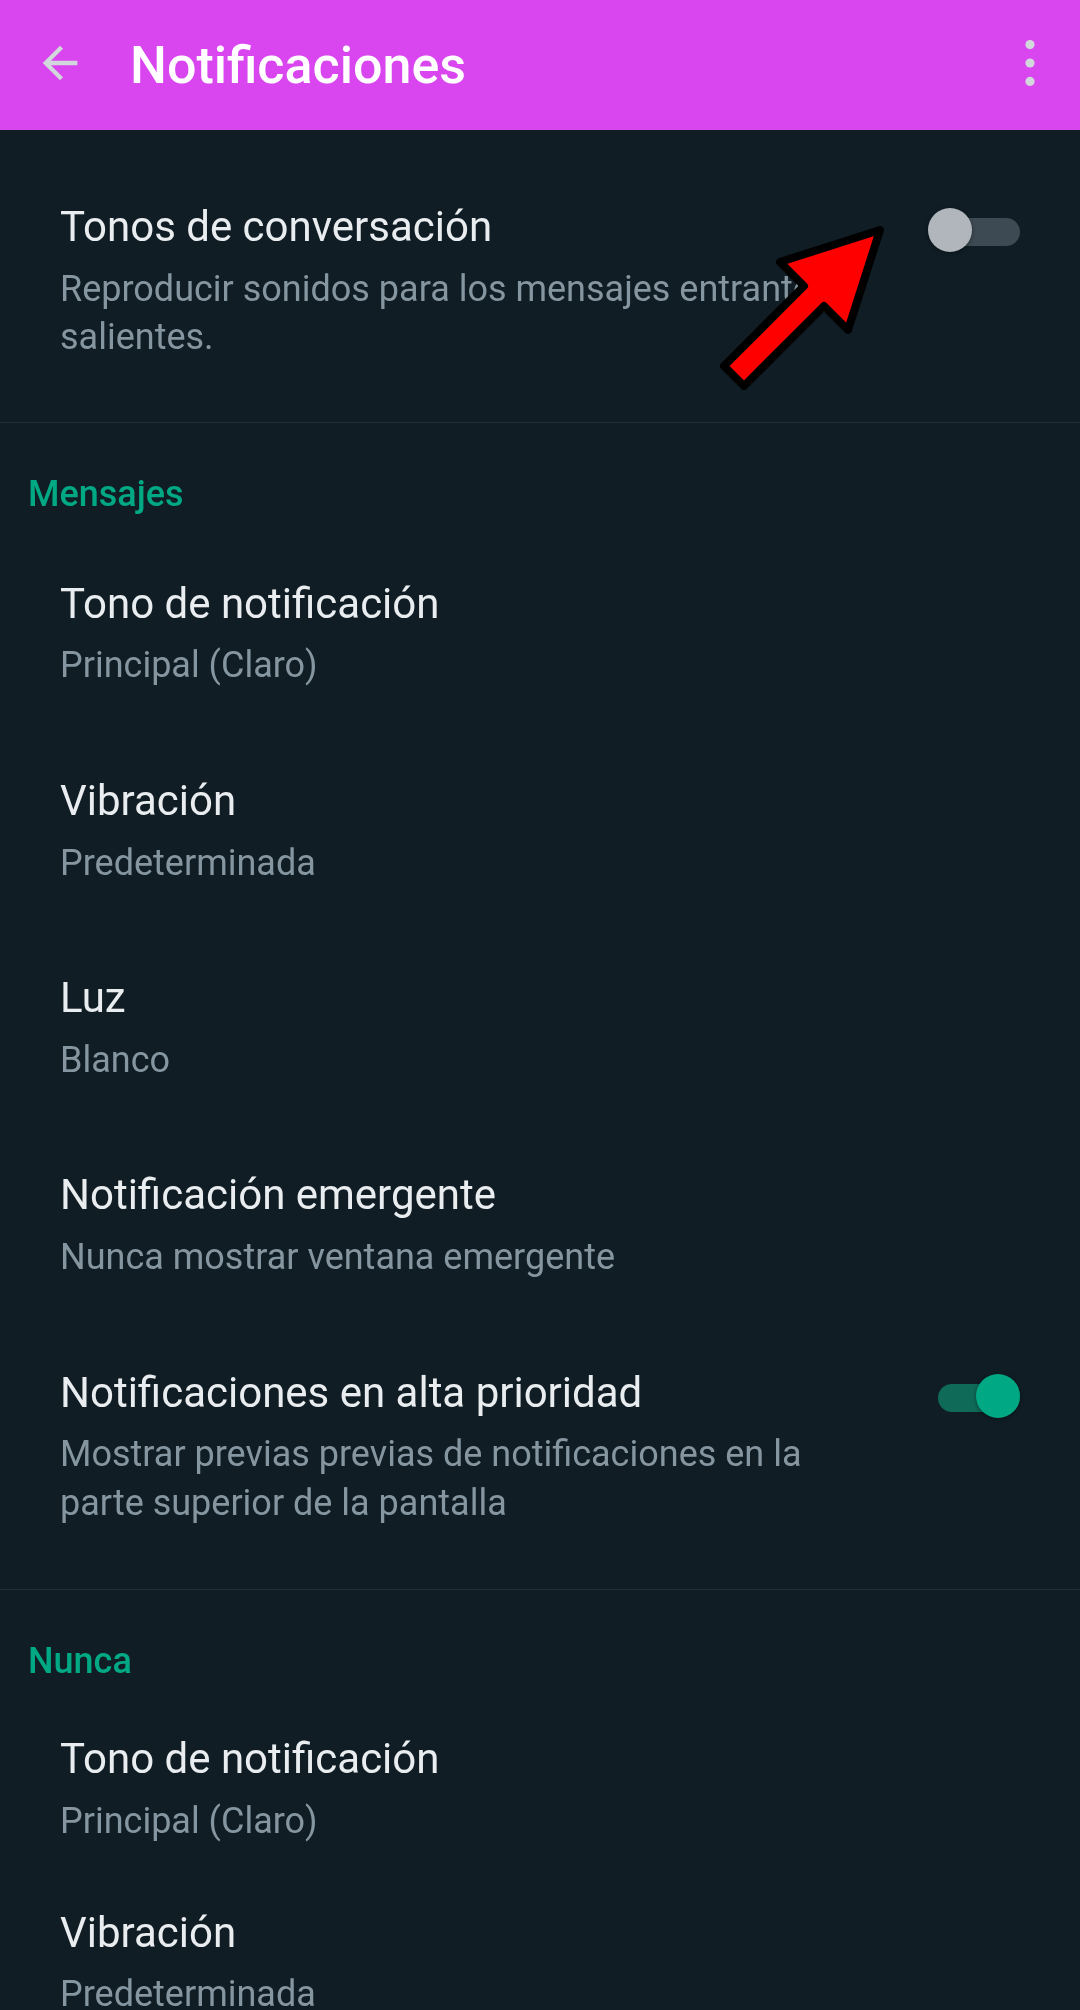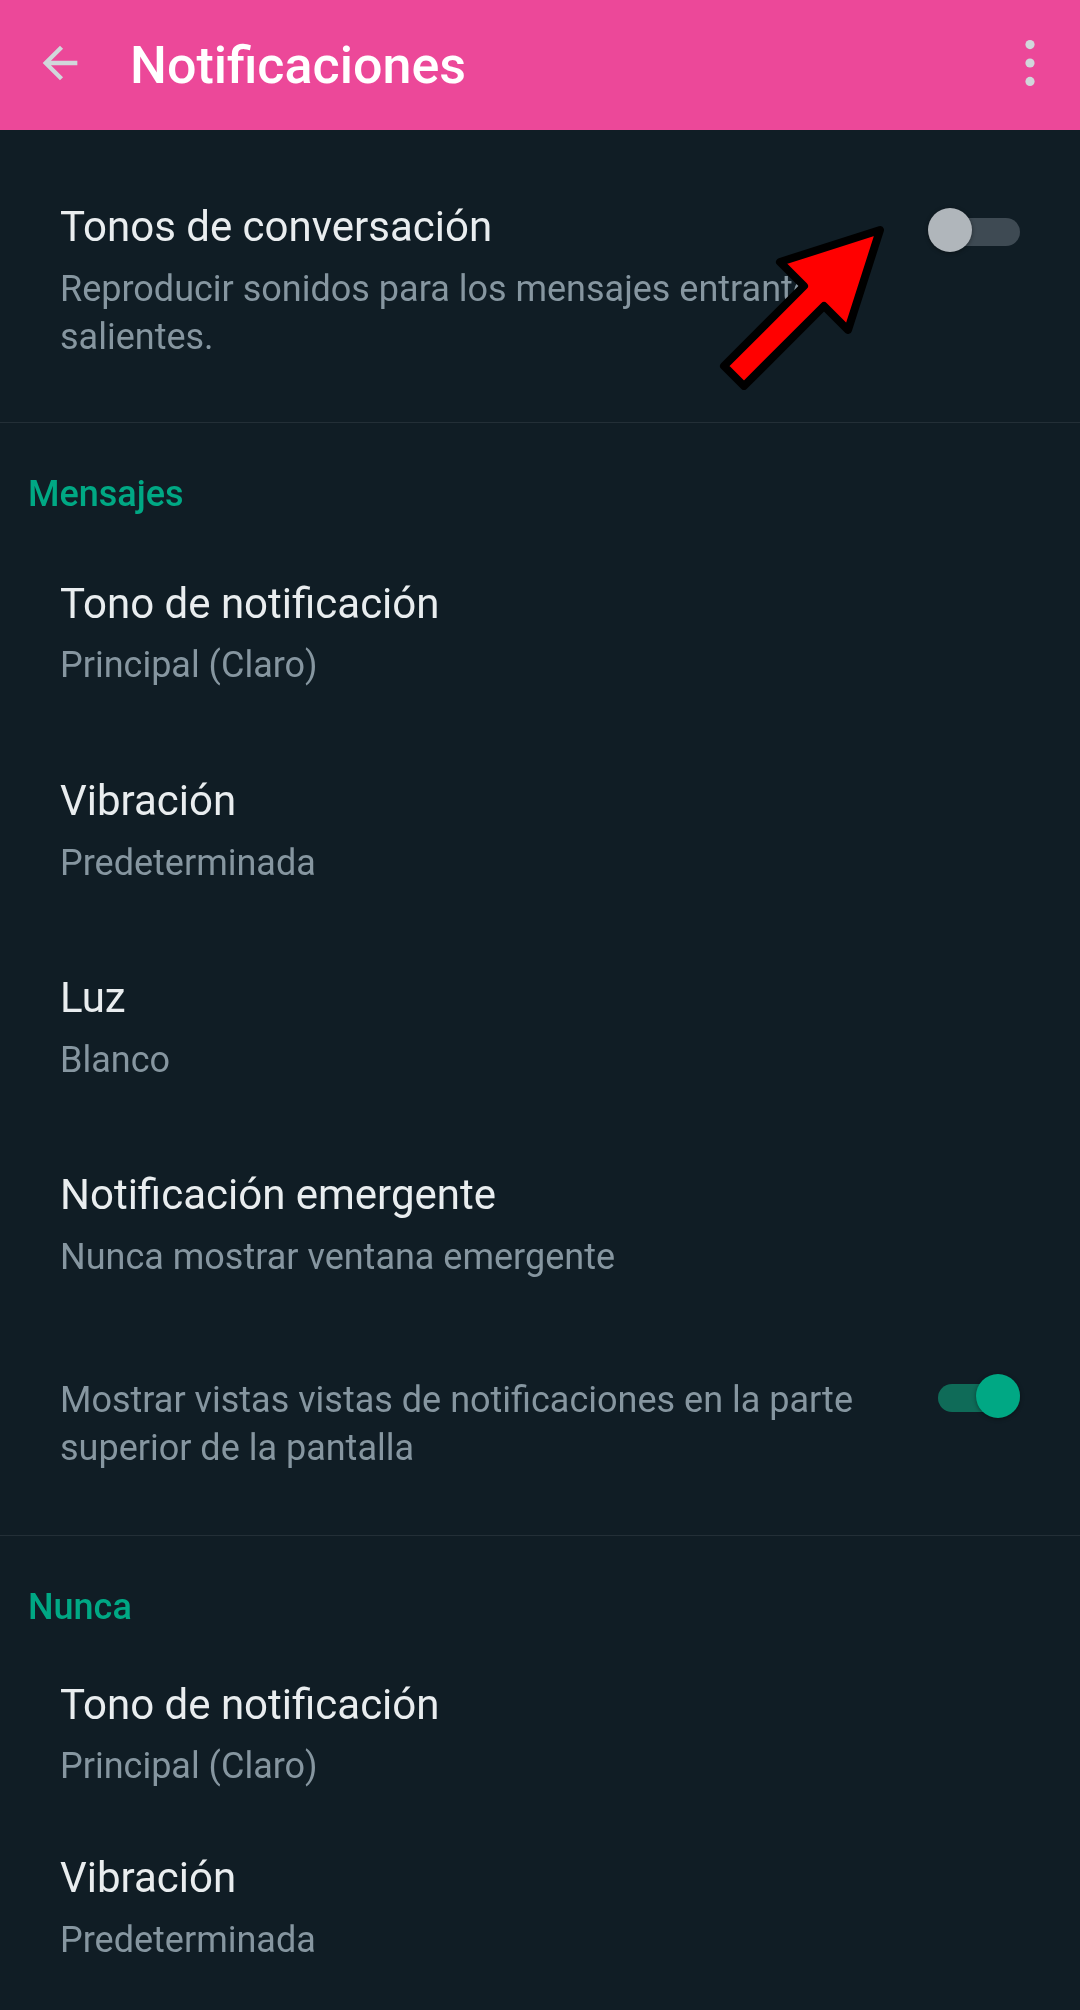--- a/index.html
+++ b/index.html
@@ -11,21 +11,21 @@
     color: #e9edef;
     overflow: hidden;
   }
 
   
   .header {
     display: flex;
     align-items: center;
     height: 130px;
     padding: 0 20px;
-    background: #ec4899;
+    background: #d946ef;
   }
   .back-btn {
     width: 80px;
     display: flex;
     align-items: center;
     justify-content: center;
   }
   .back-btn svg { width: 52px; height: 52px; fill: #d1d7db; }
   .header-title {
     flex: 1;
@@ -188,21 +188,22 @@
 
   <div class="item">
     <div class="item-text">
       <div class="item-title">Notificación emergente</div>
       <div class="item-sub">Nunca mostrar ventana emergente</div>
     </div>
   </div>
 
   <div class="item">
     <div class="item-text">
-      <div class="item-sub">Mostrar vistas vistas de notificaciones en la parte superior de la pantalla</div>
+      <div class="item-title">Notificaciones en alta prioridad</div>
+      <div class="item-sub">Mostrar previas previas de notificaciones en la parte superior de la pantalla</div>
     </div>
     <div class="switch on">
       <div class="switch-track"></div>
       <div class="switch-thumb"></div>
     </div>
   </div>
 
   <div class="divider" style="margin-top:20px;"></div>
 
   <div class="section-header">Nunca</div>

